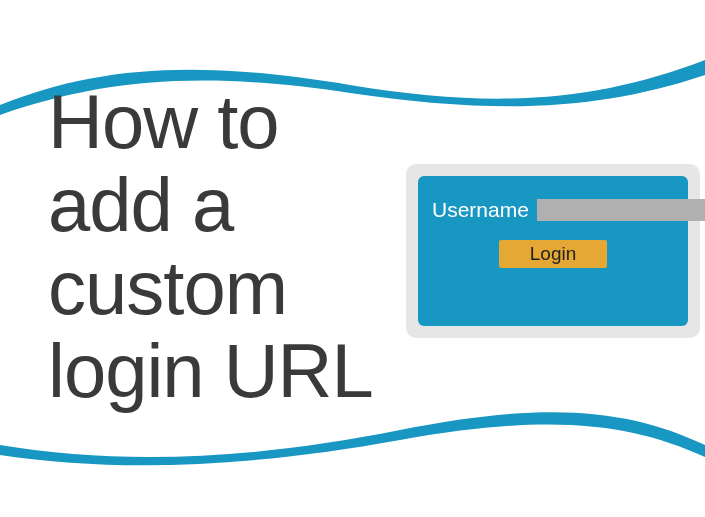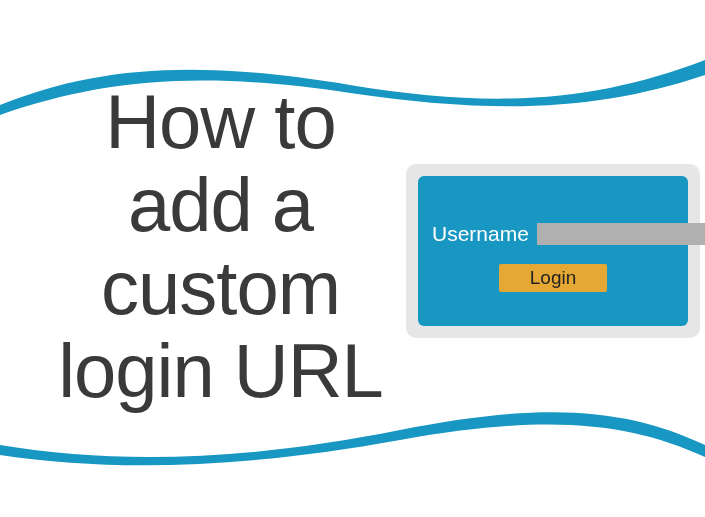--- a/index.html
+++ b/index.html
@@ -26,21 +26,21 @@
     height: 70px;
   }
   .title {
     position: absolute;
     left: 48px;
     top: 80px;
     width: 345px;
     font-size: 76px;
     line-height: 83px;
     color: #3a3a3a;
-    text-align: center;
+    text-align: left;
     font-weight: 400;
     letter-spacing: -1px;
   }
   .login-card {
     position: absolute;
     left: 406px;
     top: 164px;
     width: 294px;
     height: 174px;
     background: #e6e6e6;
@@ -54,21 +54,20 @@
     border-radius: 6px;
     display: flex;
     flex-direction: column;
     padding: 22px 14px 14px;
     gap: 12px;
   }
   .field-row {
     display: flex;
     align-items: center;
     gap: 8px;
-    margin-top: 24px;
   }
   .field-label {
     color: #ffffff;
     font-size: 21px;
     width: 100px;
     text-align: left;
   }
   .field-input {
     flex: 1;
     height: 22px;

